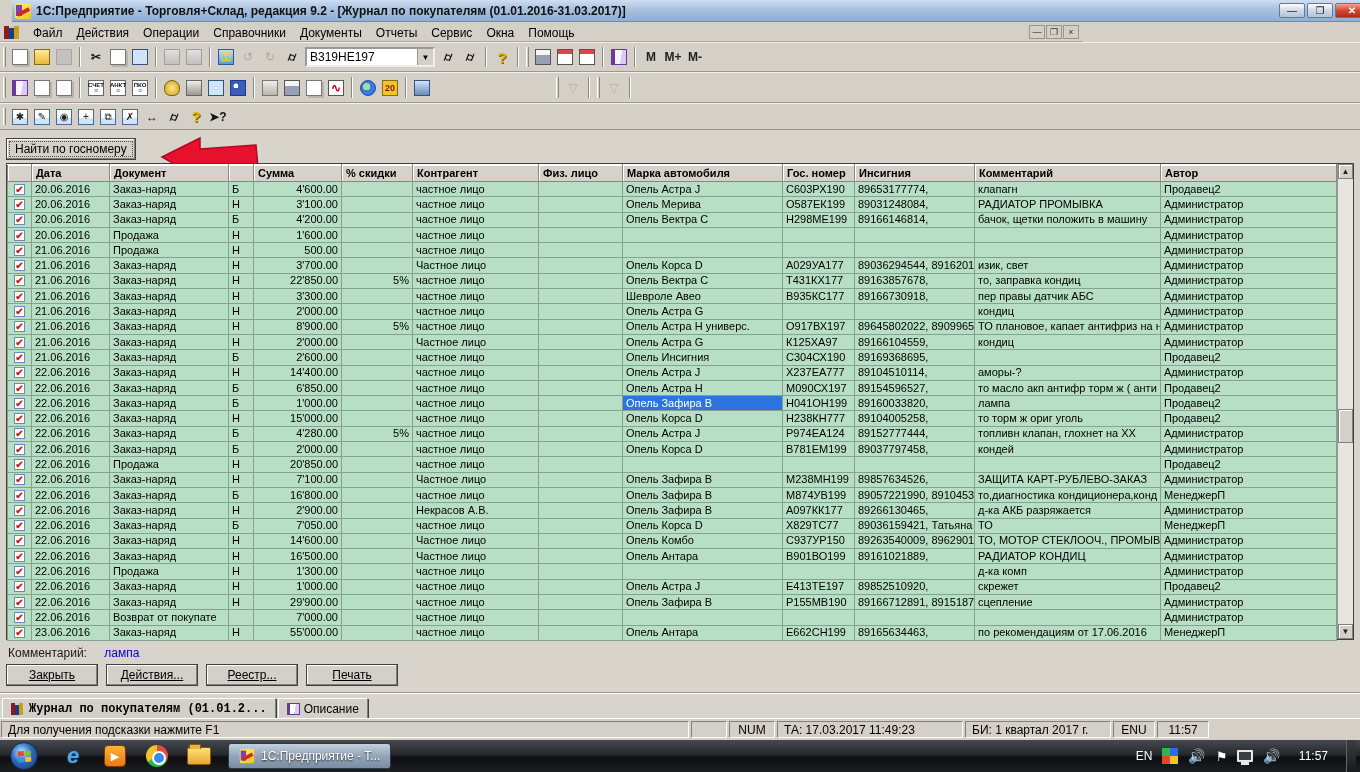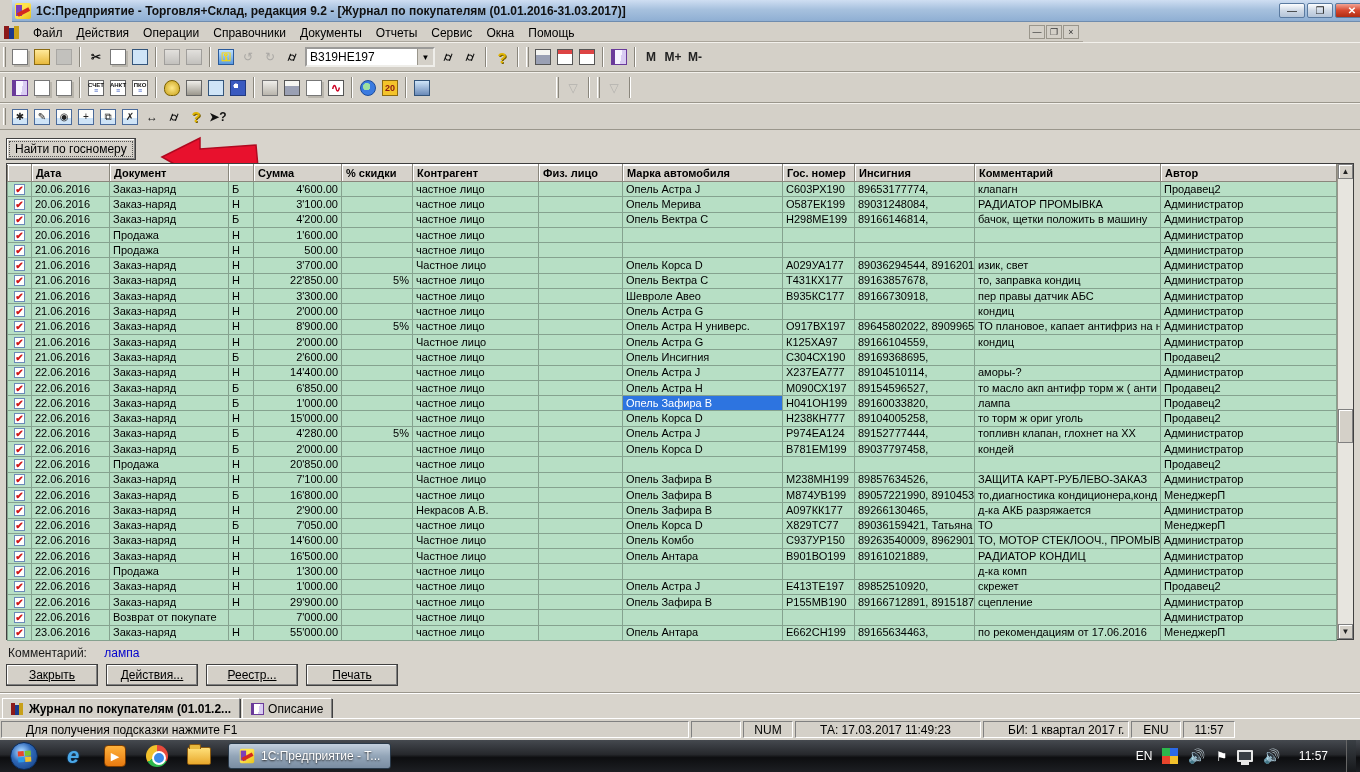--- a/index.html
+++ b/index.html
@@ -112,33 +112,33 @@
   .pbtn { height:22px; min-width:92px; padding:0 10px; font-size:12px; background:#d4d0c8;
     border:1px solid #404040; box-shadow:inset -1px -1px 0 #808080, inset 1px 1px 0 #fff; text-align:center; }
   .pbtn span { display:block; line-height:20px; }
   .pbtn.default span::first-letter { text-decoration:underline; }
   .divider { position:absolute; left:0; top:562px; width:1360px; height:2px;
     border-top:1px solid #9a968c; border-bottom:1px solid #fff; }
   .tabbar { position:absolute; left:2px; top:568px; display:flex; gap:2px; }
   .tab { height:22px; display:flex; align-items:center; gap:4px; padding:0 8px; font-size:12px;
     background:#d4d0c8; border:1px solid #808080; border-top:1px solid #fff; border-left:1px solid #fff;
     box-shadow:1px 1px 0 #404040; }
-  .tab.active { font-weight:bold; }
+  .tab.active { font-weight:bold;font-family:Liberation Mono, monospace; }
   .minibook { width:13px; height:12px; background:linear-gradient(100deg,#fff 55%,#d9ccf2 55%);
     border:1px solid #6a3a9a; border-left:3px solid #6a3a9a; }
   .minibooks { width:14px; height:12px; position:relative; }
   .minibooks i { position:absolute; bottom:0; width:4px; }
   .minibooks i:nth-child(1){ left:0; height:12px; background:#8c1a1a; }
   .minibooks i:nth-child(2){ left:4px; height:10px; background:#1a3a8c; }
   .minibooks i:nth-child(3){ left:8px; height:12px; background:#c8a018; }
 
   
   .statusbar { position:absolute; left:0; top:718px; width:1360px; height:22px; background:#d4d0c8;
     display:flex; align-items:stretch; font-size:12px; border-top:1px solid #fff; }
-  .spanel { border:1px solid; border-color:#808080 #fff #fff #808080; margin:2px 1px; padding:0 24px;
+  .spanel { border:1px solid; border-color:#808080 #fff #fff #808080; margin:2px 1px; padding:0 6px;
     display:flex; align-items:center; white-space:nowrap; overflow:hidden; }
   .spanel.hint { flex:1; max-width:688px; }
   .spanel.gap { width:36px; }
   .spanel.num { width:46px; justify-content:center; }
   .spanel.ta { width:186px; }
   .spanel.bi { width:146px; }
   .spanel.tp { flex:1; }
   .spanel.lang { width:42px; justify-content:center; }
   .spanel.time { width:52px; justify-content:center; }
 

